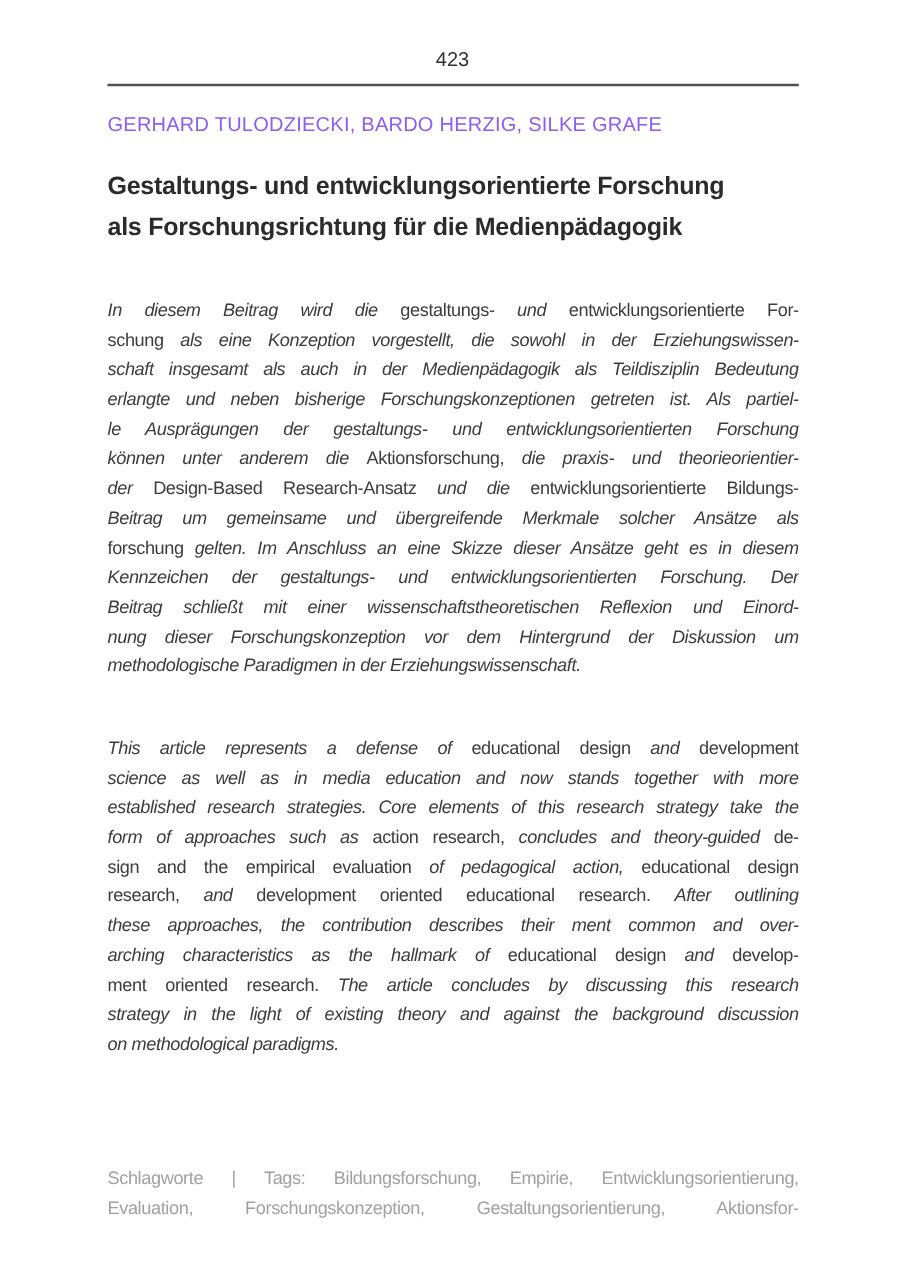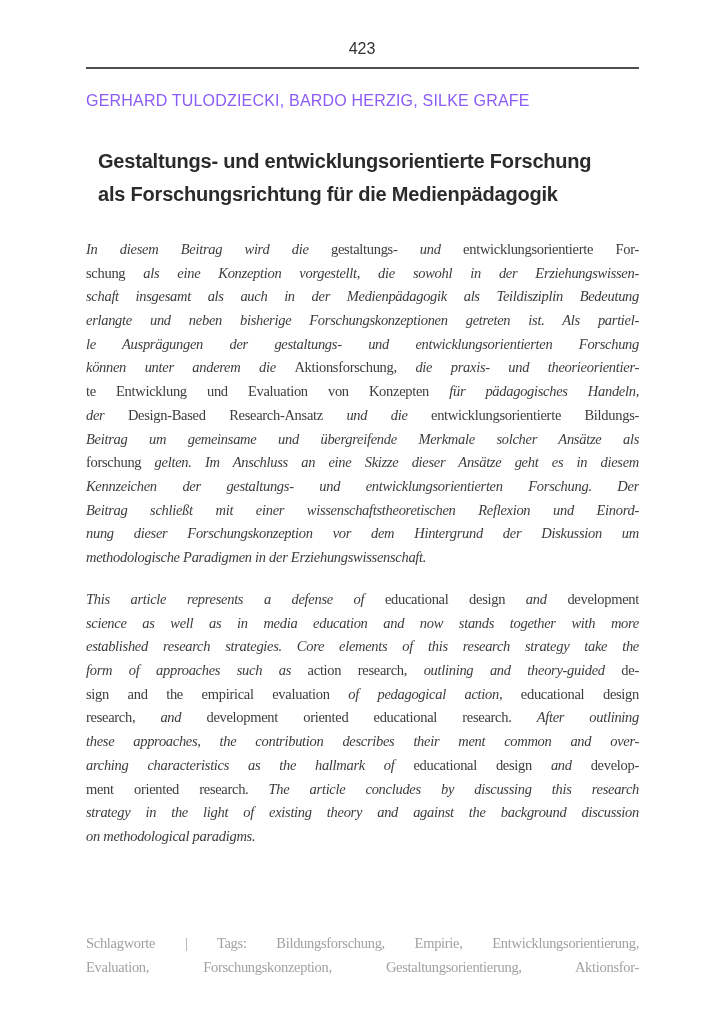--- a/index.html
+++ b/index.html
@@ -27,35 +27,34 @@
   .authors {
     position: absolute;
     top: 92px; left: 86px; width: 560px;
     font-size: 16px;
     letter-spacing: 0.2px;
     color: #8b5cf6;
   }
   .title {
     position: absolute;
     top: 133px; left: 86px; width: 560px;
-    margin: 12px;
+    margin: 0;
     font-size: 20px;
     font-weight: bold;
     line-height: 33px;
     letter-spacing: -0.2px;
     color: #2b2b2b;
   }
   .textblock {
     position: absolute;
     left: 86px; width: 553px;
     font-size: 14.5px;
     letter-spacing: -0.3px;
     line-height: 23.7px;
     color: #3c3c3c;
-    font-family: Liberation Serif, serif;
   }
   .abstract-de { top: 238px; }
   .abstract-en { top: 588px; }
   .keywords { top: 893px; color: #a1a1a1; margin-top: 39px; }
   .line {
     height: 23.7px;
     white-space: nowrap;
     overflow: hidden;
     text-align: justify;
     text-align-last: justify;
@@ -72,34 +71,33 @@
   <div class="rule"></div>
   <div class="authors">GERHARD TULODZIECKI, BARDO HERZIG, SILKE GRAFE</div>
   <h1 class="title"><span>Gestaltungs- und entwicklungsorientierte Forschung</span><br><span>als Forschungsrichtung für die Medienpädagogik</span></h1>
   <div class="textblock abstract-de">
       <div class="line"><span class="it">In diesem Beitrag wird die </span><span class="rm">gestaltungs- </span><span class="it">und </span><span class="rm">entwicklungsorientierte For-</span></div>
       <div class="line"><span class="rm">schung </span><span class="it">als eine Konzeption vorgestellt, die sowohl in der Erziehungswissen-</span></div>
       <div class="line"><span class="it">schaft insgesamt als auch in der Medienpädagogik als Teildisziplin Bedeutung</span></div>
       <div class="line"><span class="it">erlangte und neben bisherige Forschungskonzeptionen getreten ist. Als partiel-</span></div>
       <div class="line"><span class="it">le Ausprägungen der gestaltungs- und entwicklungsorientierten Forschung</span></div>
       <div class="line"><span class="it">können unter anderem die </span><span class="rm">Aktionsforschung, </span><span class="it">die praxis- und theorieorientier-</span></div>
-      <div class="line"><span class="rm">te Entwicklung und Evaluation von Konzepten </span><span class="it">für pädagogisches Handeln,</span></div>
       <div class="line"><span class="it">der </span><span class="rm">Design-Based Research-Ansatz </span><span class="it">und die </span><span class="rm">entwicklungsorientierte Bildungs-</span></div>
       <div class="line"><span class="it">Beitrag um gemeinsame und übergreifende Merkmale solcher Ansätze als</span></div>
       <div class="line"><span class="rm">forschung </span><span class="it">gelten. Im Anschluss an eine Skizze dieser Ansätze geht es in diesem</span></div>
       <div class="line"><span class="it">Kennzeichen der gestaltungs- und entwicklungsorientierten Forschung. Der</span></div>
       <div class="line"><span class="it">Beitrag schließt mit einer wissenschaftstheoretischen Reflexion und Einord-</span></div>
       <div class="line"><span class="it">nung dieser Forschungskonzeption vor dem Hintergrund der Diskussion um</span></div>
       <div class="line plain-last"><span class="it">methodologische Paradigmen in der Erziehungswissenschaft.</span></div>
     </div>
   <div class="textblock abstract-en">
       <div class="line"><span class="it">This article represents a defense of </span><span class="rm">educational design </span><span class="it">and </span><span class="rm">development</span></div>
       <div class="line"><span class="it">science as well as in media education and now stands together with more</span></div>
       <div class="line"><span class="it">established research strategies. Core elements of this research strategy take the</span></div>
-      <div class="line"><span class="it">form of approaches such as </span><span class="rm">action research, </span><span class="it">outlining and theory-guided </span><span class="rm">de-</span></div>
+      <div class="line"><span class="it">form of approaches such as </span><span class="rm">action research, </span><span class="it">concludes and theory-guided </span><span class="rm">de-</span></div>
       <div class="line"><span class="rm">sign and the empirical evaluation </span><span class="it">of pedagogical action, </span><span class="rm">educational design</span></div>
       <div class="line"><span class="rm">research, </span><span class="it">and </span><span class="rm">development oriented educational research. </span><span class="it">After outlining</span></div>
       <div class="line"><span class="it">these approaches, the contribution describes their ment common and over-</span></div>
       <div class="line"><span class="it">arching characteristics as the hallmark of </span><span class="rm">educational design </span><span class="it">and </span><span class="rm">develop-</span></div>
       <div class="line"><span class="rm">ment oriented research. </span><span class="it">The article concludes by discussing this research</span></div>
       <div class="line"><span class="it">strategy in the light of existing theory and against the background discussion</span></div>
       <div class="line plain-last"><span class="it">on methodological paradigms.</span></div>
     </div>
   <div class="textblock keywords">
       <div class="line"><span class="rm">Schlagworte | Tags: Bildungsforschung, Empirie, Entwicklungsorientierung,</span></div>

